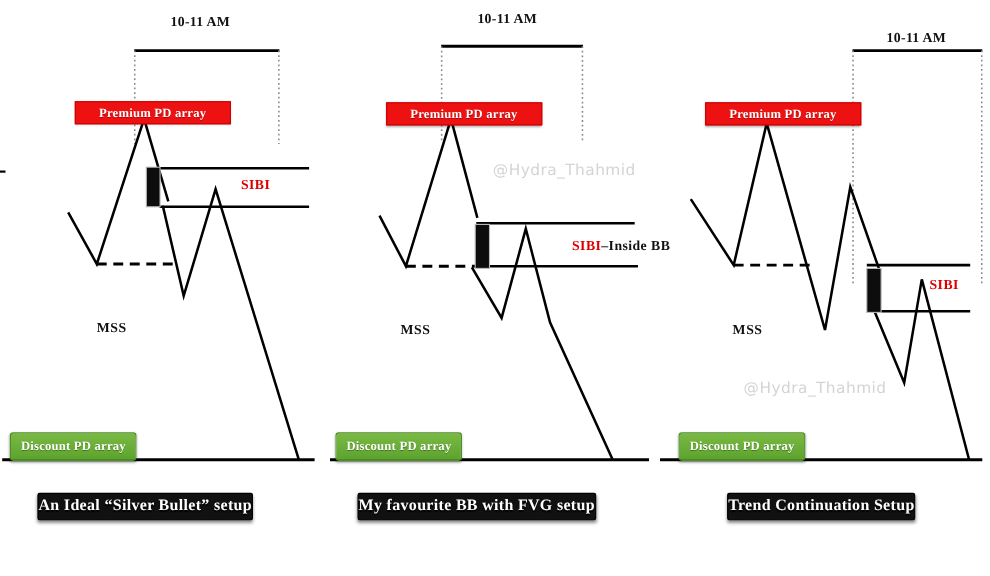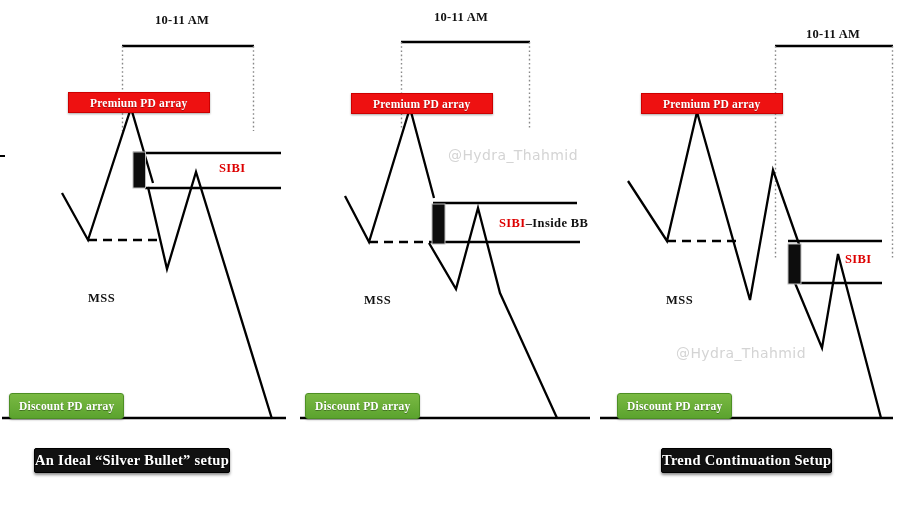--- a/index.html
+++ b/index.html
@@ -188,28 +188,29 @@
   <div class="chip chip-discount" style="left:9px; top:393px;">Discount PD array</div>
 
   <div class="chip chip-title" style="left:34px; top:448px;">An Ideal “Silver Bullet” setup</div>
 
   <div class="txt txt-time" style="left:434px; top:10px;">10-11 AM</div>
 
   <div class="chip chip-premium" style="left:351px; top:93px;">Premium PD array</div>
 
   <div class="txt txt-watermark" style="left:448px; top:147px;">@Hydra_Thahmid</div>
 
-  <div class="txt txt-sibi" style="left:499px; top:216px;">
+  <div class="txt txt-sibi" style="left:520px; top:216px;">
     <span>SIBI</span><span class="suffix">–Inside BB</span>
   </div>
 
   <div class="txt txt-mss" style="left:364px; top:245px;">MSS</div>
 
   <div class="chip chip-discount" style="left:305px; top:393px;">Discount PD array</div>
 
+  <div class="chip chip-title" style="left:325px; top:448px;">My favourite BB with FVG setup</div>
 
   <div class="txt txt-time" style="left:806px; top:27px;">10-11 AM</div>
 
   <div class="chip chip-premium" style="left:641px; top:93px;">Premium PD array</div>
 
   <div class="txt txt-mss" style="left:666px; top:245px;">MSS</div>
 
   <div class="txt txt-sibi" style="left:845px; top:252px;">
     <span>SIBI</span><span class="suffix"></span>
   </div>

